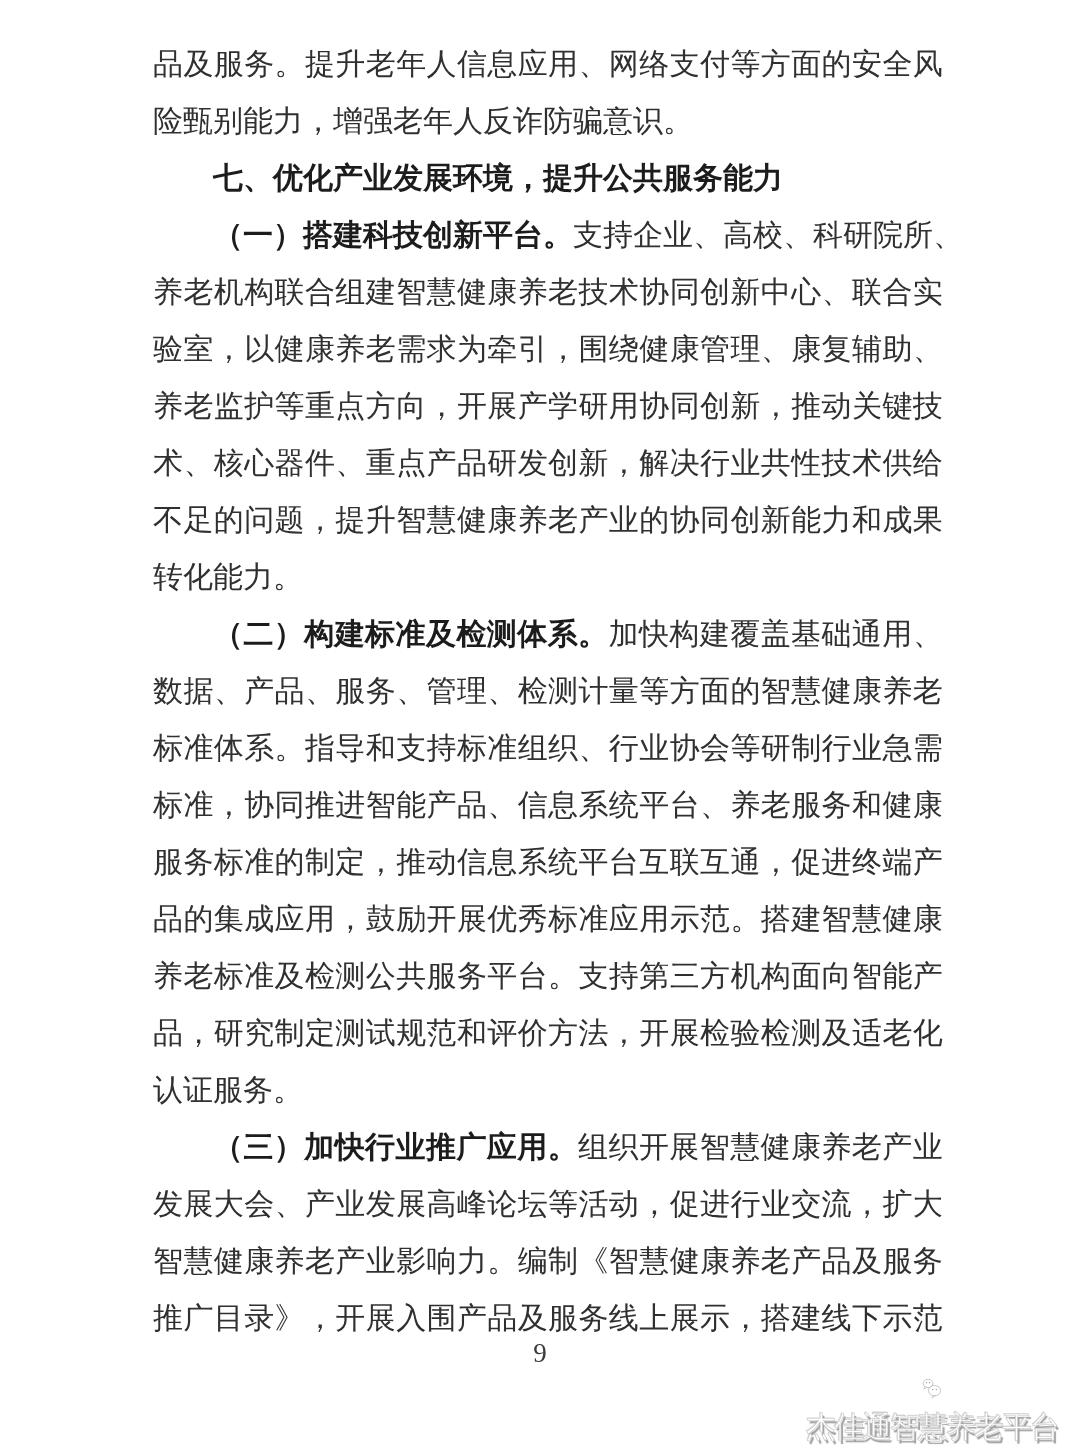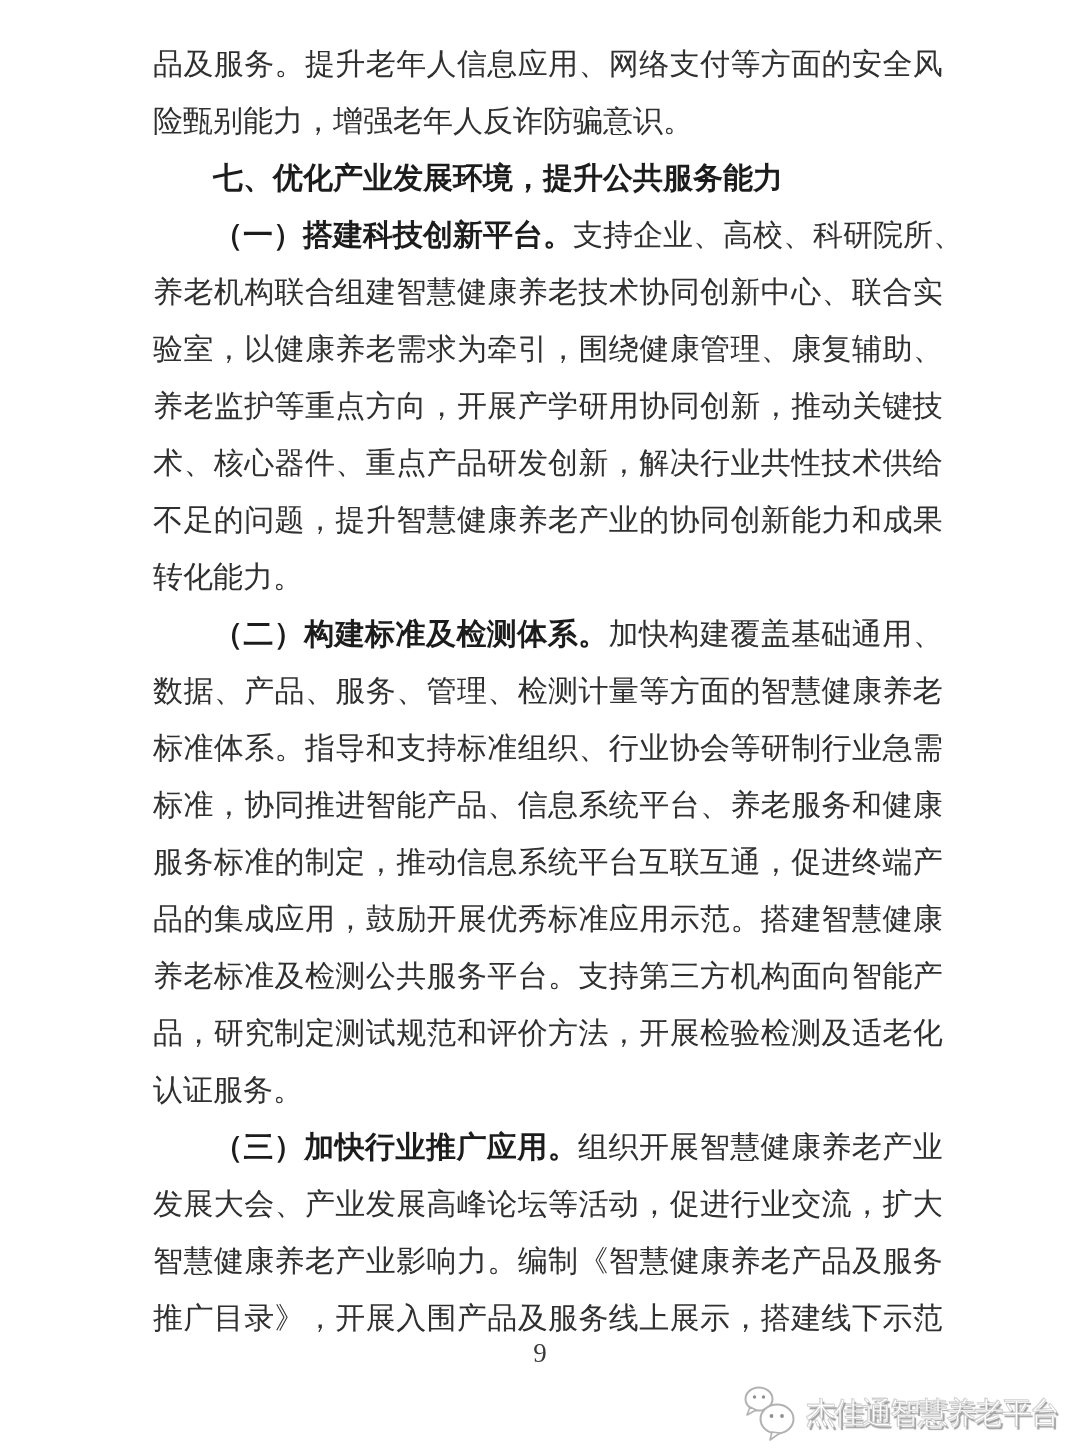--- a/index.html
+++ b/index.html
@@ -54,20 +54,21 @@
     color: #3a3a3a;
   }
   .footer-watermark {
     position: absolute;
     top: 1378px;
     right: 22px;
     height: 70px;
     display: flex;
     align-items: center;
     gap: 8px;
+    flex-direction: column;
   }
   .wm-icon {
     width: 56px;
     height: 58px;
     display: block;
   }
   .wm-text {
     font-size: 30px;
     letter-spacing: -2px;
     font-family: "Liberation Sans", "DejaVu Sans", sans-serif;

